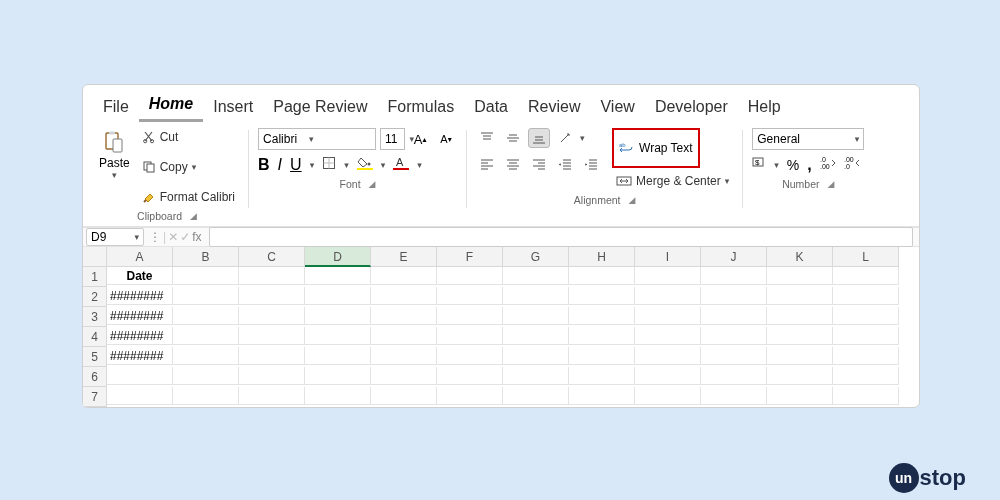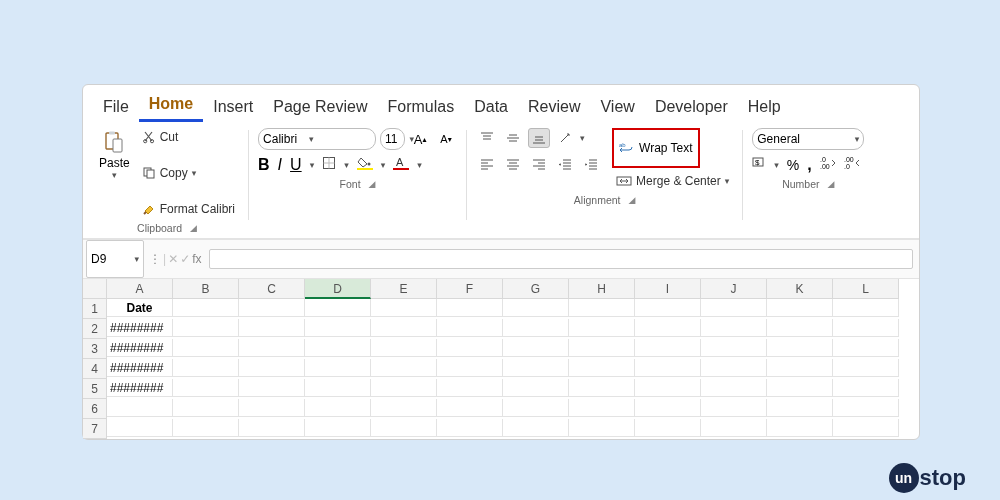--- a/index.html
+++ b/index.html
@@ -1,41 +1,41 @@
 <!DOCTYPE html>
 <html><head>
 <meta charset="utf-8">
 <style>
   * { box-sizing: border-box; margin: 0; padding: 0; font-family: "Segoe UI", Arial, sans-serif; }
   body { background:#d8e8f8; width:1000px; height:500px; overflow:hidden; position:relative; }
   .app { position:absolute; left:82px; top:84px; width:838px; background:#fff; border:1px solid #d0d0d0; border-radius:6px; }
   
   .tabs { display:flex; align-items:flex-end; gap:0; padding:6px 10px 0 10px; font-size:16px; color:#333; }
   .tab { padding:4px 10px 6px 10px; cursor:default; }
-  .tab.active { color:#a16207; font-weight:600; border-bottom:3px solid #1d4ed8; }
+  .tab.active { color:#000000; font-weight:600; border-bottom:3px solid #a3a3a3;font-style:italic; }
   
   .ribbon { display:flex; align-items:stretch; padding:6px 6px 4px 6px; border-bottom:1px solid #e3e3e3;}
   .group { display:flex; flex-direction:column; align-items:center; padding:0 6px; border-right:0; position:relative;}
   .group-sep { width:1px; background:#e0e0e0; margin:2px 3px 14px 3px;}
   .group-body { display:flex; align-items:flex-start; gap:4px; }
   .group-label { font-size:10.5px; color:#666; margin-top:4px; display:flex; align-items:center; gap:8px;}
   .group-label .launcher { font-size:9px; color:#888;}
   .row { display:flex; align-items:center; gap:4px;}
-  .col { display:flex; flex-direction:column; gap:18px; align-items:flex-start; }
+  .col { display:flex; flex-direction:column; gap:12px; align-items:flex-start; }
   .btn { display:flex; align-items:center; gap:4px; padding:2px 4px; border-radius:3px; font-size:12px; color:#333; }
   .btn svg { display:block; }
   .iconbtn { width:22px; height:20px; display:flex; align-items:center; justify-content:center; border-radius:3px; }
-  .selectbox { border:1px solid #bdbdbd; border-radius:10px; height:22px; display:flex; align-items:center; padding:0 4px; font-size:12px; background:#fff; gap:12px;}
+  .selectbox { border:1px solid #bdbdbd; border-radius:0; height:22px; display:flex; align-items:center; padding:0 4px; font-size:12px; background:#fff; gap:12px;}
   .selectbox .chev { font-size:9px; color:#555;}
   .paste-btn { display:flex; flex-direction:column; align-items:center; gap:0; padding:2px 4px; font-size:12px;}
   .paste-btn svg{margin-bottom:2px;}
   .align-active { background:#e0e0e0; border:1px solid #b8b8b8; border-radius:3px; padding:1px;}
   .wrap-highlight { border:2px solid #d40000; padding:0 5px; height:40px; display:flex; align-items:center; gap:4px; font-size:12px;}
   
-  .fx-row { display:flex; align-items:center; border-top:1px solid #e3e3e3; border-bottom:1px solid #e3e3e3; height:40px; font-size:12px; background:#fafafa;}
+  .fx-row { display:flex; align-items:center; border-top:1px solid #e3e3e3; border-bottom:1px solid #e3e3e3; height:20px; font-size:12px; background:#fafafa;}
   .namebox { width:58px; border-right:1px solid #ccc; height:100%; display:flex; align-items:center; justify-content:space-between; padding:0 4px; background:#fff; border:1px solid #ccc; margin:0 0 0 3px; border-radius:2px;}
   .fx-controls { display:flex; align-items:center; gap:2px; padding:0 5px; color:#888;}
   .fx-controls .sep{ color:#ccc;}
   .fx-input { flex:1; border:1px solid #ccc; height:20px; margin:0 6px 0 2px; background:#fff; border-radius:2px;}
   
   .grid { display:grid; grid-template-columns: 24px repeat(12, 66px); font-size:12px;}
   .colhdr, .rowhdr { background:#f3f3f3; border-right:1px solid #d8d8d8; border-bottom:1px solid #d8d8d8; text-align:center; height:20px; line-height:20px; color:#555;}
   .colhdr.sel { background:#d8ead9; border-bottom:2px solid #107c41;}
   .corner { background:#f3f3f3; border-right:1px solid #d8d8d8; border-bottom:1px solid #d8d8d8; height:20px;}
   .cell { border-right:1px solid #e3e3e3; border-bottom:1px solid #e3e3e3; height:18px; line-height:18px; padding:0 3px; background:#fff; overflow:hidden; white-space:nowrap;}

